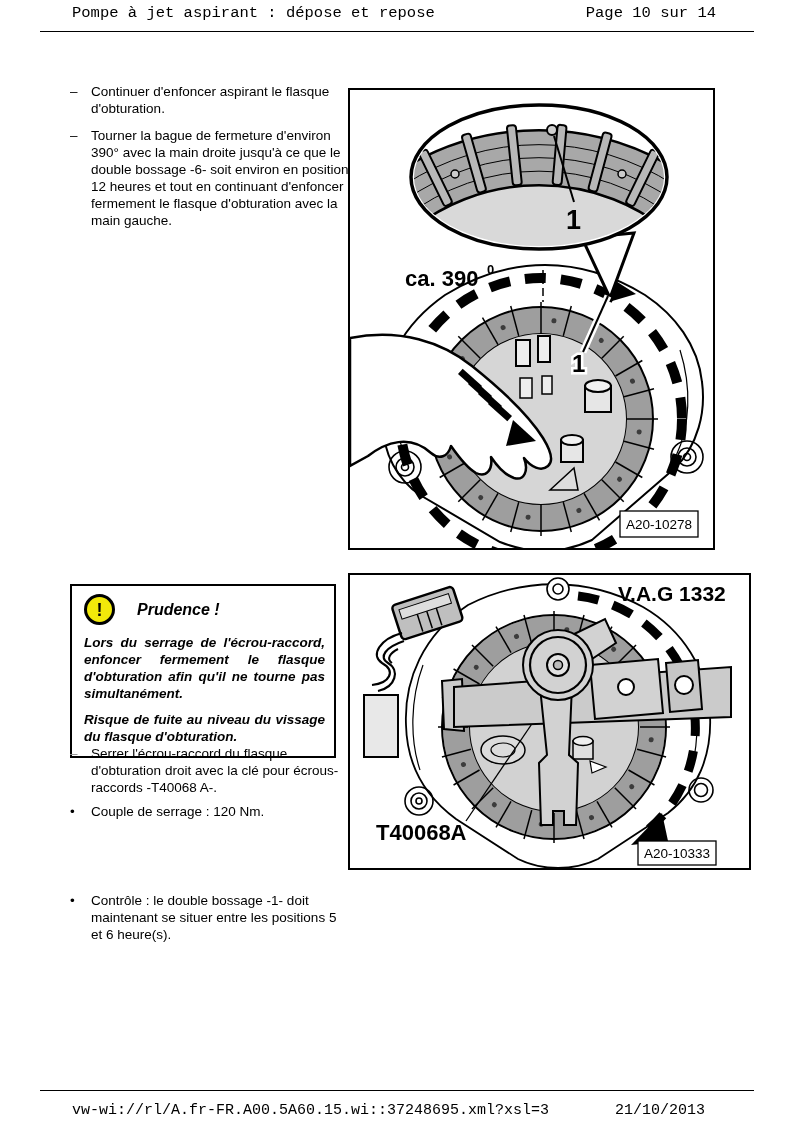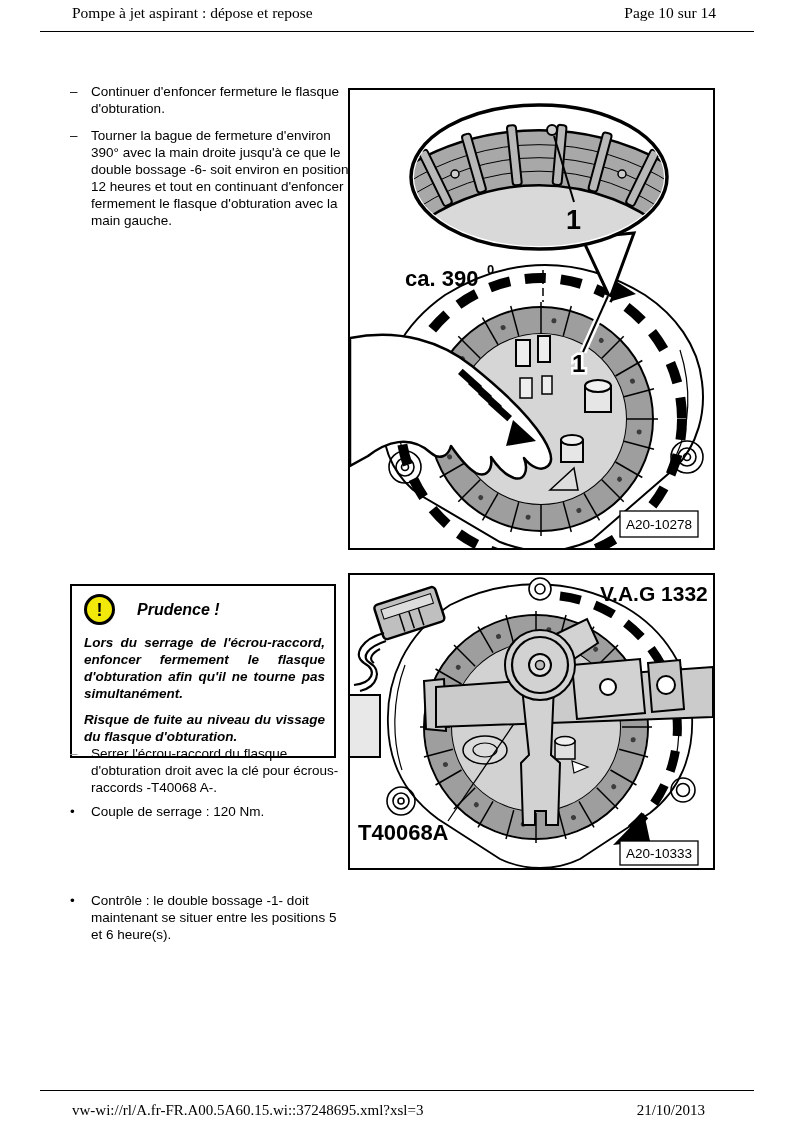--- a/index.html
+++ b/index.html
@@ -1,32 +1,32 @@
 <!DOCTYPE html>
 <html><head>
 <meta charset="utf-8">
 <style>
   html,body{margin:0;padding:0;background:#fff;}
   .page{position:relative;width:794px;height:1123px;background:#fff;overflow:hidden;
         font-family:"Liberation Sans",sans-serif;color:#000;}
-  .serif{font-family:Liberation Serif, serif;}
+  .serif{font-family:Liberation Mono, monospace;}
   .header-title{position:absolute;left:72px;top:4px;font-size:15.5px;}
   .header-page{position:absolute;right:78px;top:4px;font-size:15.5px;}
   .rule{position:absolute;left:40px;width:714px;height:1px;background:#000;}
   .rule-top{top:31px;}
   .rule-bottom{top:1090px;}
   .footer-left{position:absolute;left:72px;top:1102px;font-size:15px;}
   .footer-right{position:absolute;right:89px;top:1102px;font-size:15px;}
   .step{position:absolute;left:70px;width:282px;display:flex;font-size:13.5px;line-height:17px;}
   .step .marker{width:21px;flex:none;}
   .step .text{width:258px;}
   .marker-gray{color:#8f8f8f;}
   .figure{position:absolute;border:2px solid #000;background:#fff;box-sizing:border-box;}
   #fig1{left:348px;top:88px;width:367px;height:462px;}
-  #fig2{left:348px;top:573px;width:367px;height:297px;}
+  #fig2{left:348px;top:573px;width:403px;height:297px;}
   .figure svg{display:block;width:100%;height:100%;}
   .warning{position:absolute;left:70px;top:584px;width:266px;box-sizing:border-box;
            border:2px solid #000;padding:8px 9px 11px 12px;font-style:italic;font-weight:bold;}
   .warning-head{display:flex;align-items:center;margin-bottom:2px;}
   .warning-icon{width:25px;height:25px;border-radius:50%;border:3px solid #000;background:#f2e90a;
                 display:flex;align-items:center;justify-content:center;font-style:normal;
                 font-weight:bold;font-size:18px;line-height:1;flex:none;}
   .warning-title{margin-left:22px;font-size:16px;}
   .warning p{margin:9px 0 0;font-size:13.5px;line-height:17px;text-align:justify;}
   text{font-family:"Liberation Sans",sans-serif;}
@@ -37,21 +37,21 @@
 <body>
 
 <div class="page">
 
   <span class="header-title serif">Pompe à jet aspirant : dépose et repose</span>
   <span class="header-page serif">Page 10 sur 14</span>
   <div class="rule rule-top"></div>
 
   <div class="step" style="top:83px;">
     <span class="marker">–</span>
-    <span class="text">Continuer d'enfoncer fermeture le flasque d'obturation.</span>
+    <span class="text">Continuer d'enfoncer aspirant le flasque d'obturation.</span>
   </div>
 
   <div class="step" style="top:127px;">
     <span class="marker">–</span>
     <span class="text">Tourner la bague de fermeture d'environ 390° avec la main droite jusqu'à ce que le double bossage -6- soit environ en position 12 heures et tout en continuant d'enfoncer fermement le flasque d'obturation avec la main gauche.</span>
   </div>
 
   <div class="figure" id="fig1">
     <svg viewBox="0 0 363 458">
       <defs>

